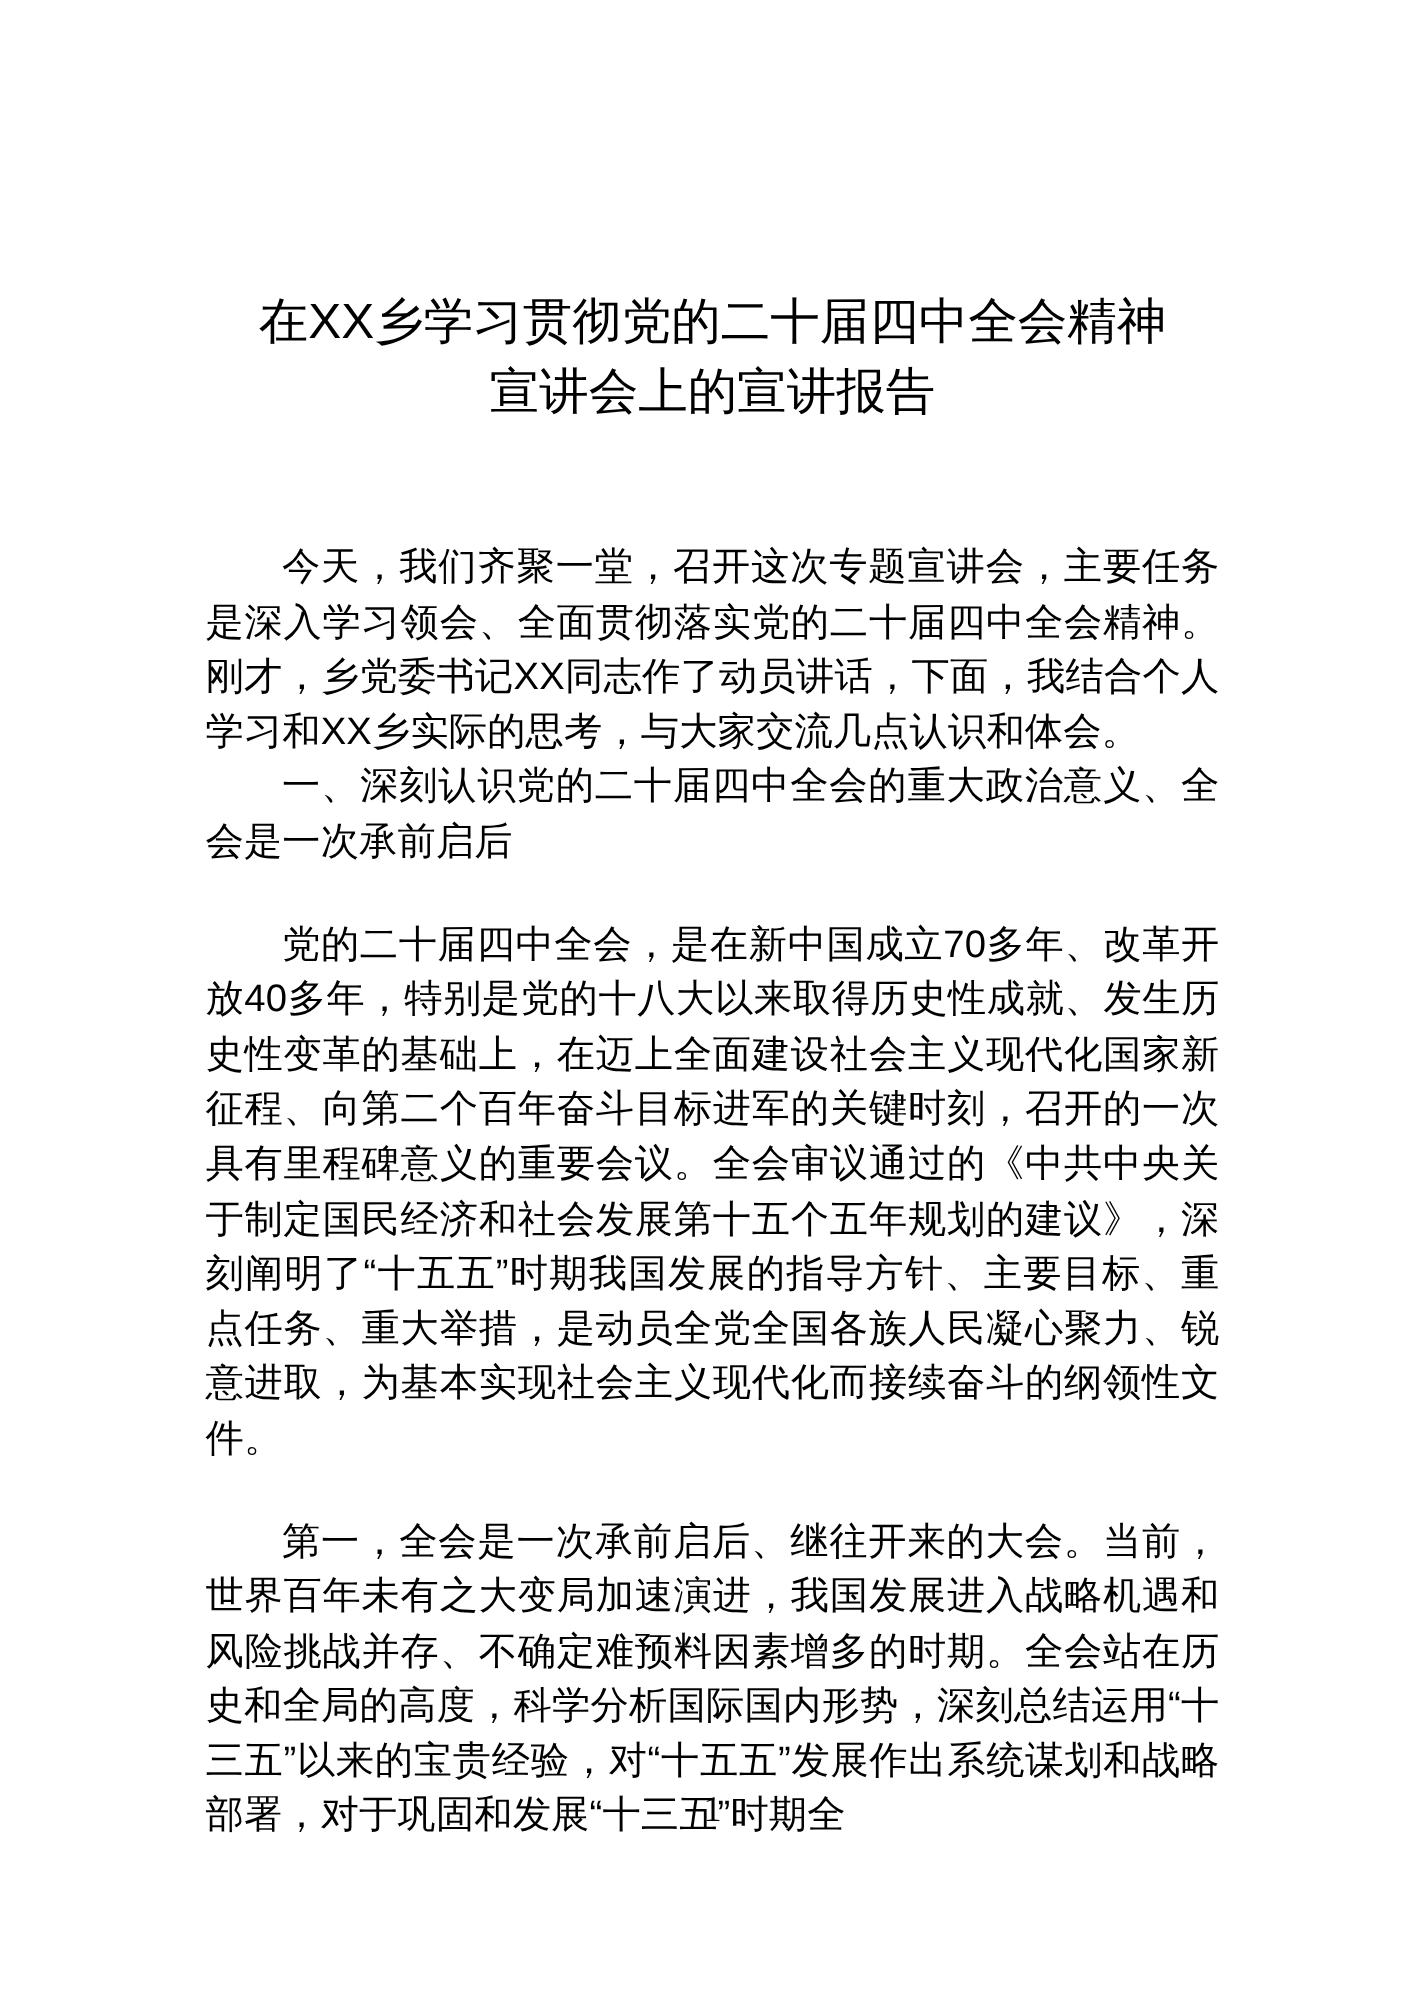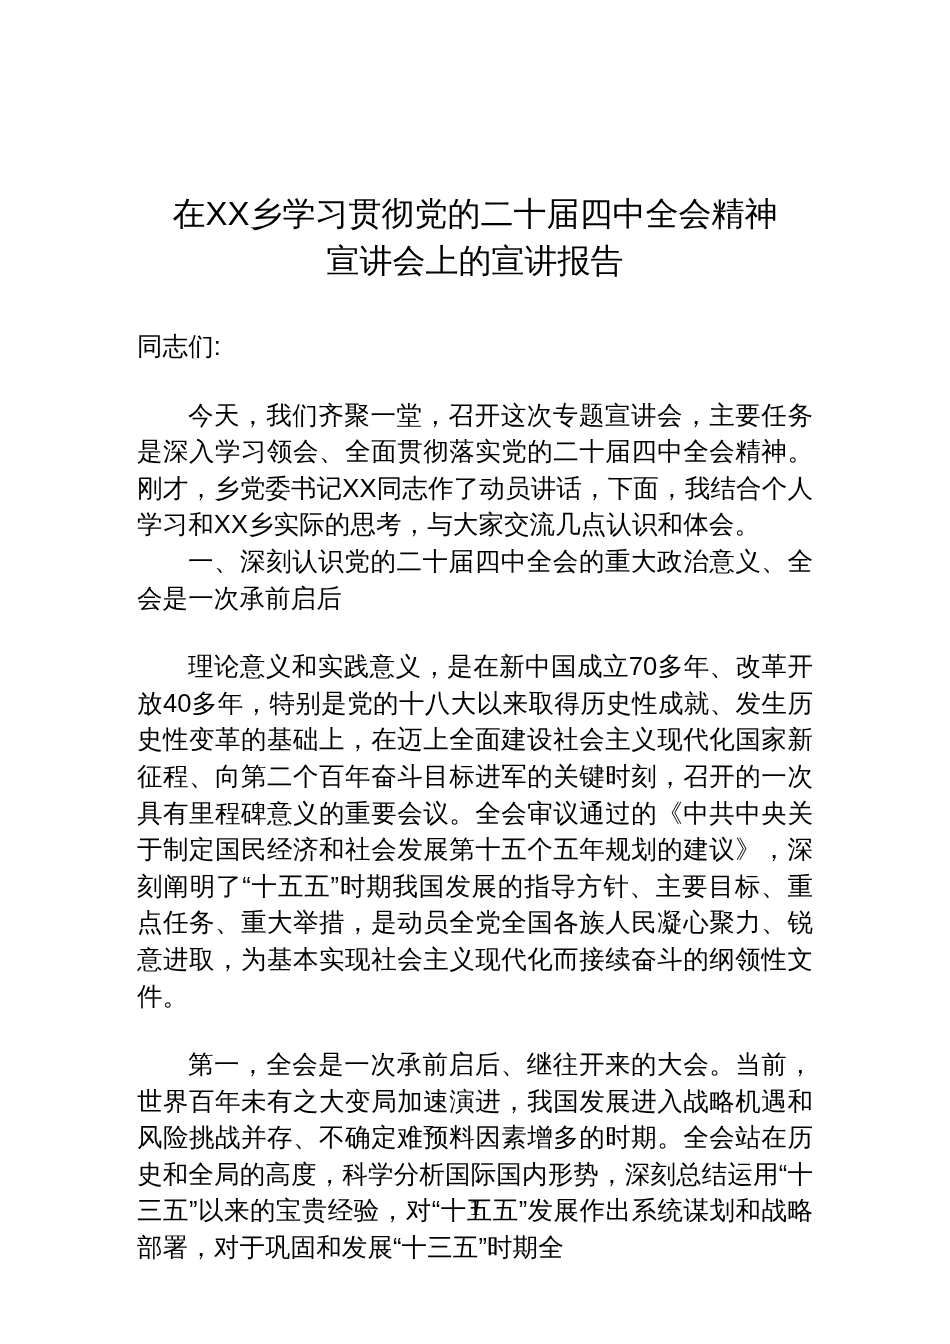--- a/index.html
+++ b/index.html
@@ -86,27 +86,26 @@
 </head>
 <body>
 
 <div class="page">
 
   <h1 class="doc-title">在XX乡学习贯彻党的二十届四中全会精神
 宣讲会上的宣讲报告</h1>
 
   <div class="body-block">
 
-    <p class="para">同志们:</p>
 
     <p class="para indent">今天，我们齐聚一堂，召开这次专题宣讲会，主要任务是深入学习领会、全面贯彻落实党的二十届四中全会精神。刚才，乡党委书记XX同志作了动员讲话，下面，我结合个人学习和XX乡实际的思考，与大家交流几点认识和体会。</p>
 
     <p class="para heading">一、深刻认识党的二十届四中全会的重大政治意义、全会是一次承前启后</p>
 
-    <p class="para indent">理论意义和实践意义，是在新中国成立70多年、改革开放40多年，特别是党的十八大以来取得历史性成就、发生历史性变革的基础上，在迈上全面建设社会主义现代化国家新征程、向第二个百年奋斗目标进军的关键时刻，召开的一次具有里程碑意义的重要会议。全会审议通过的《中共中央关于制定国民经济和社会发展第十五个五年规划的建议》，深刻阐明了“十五五”时期我国发展的指导方针、主要目标、重点任务、重大举措，是动员全党全国各族人民凝心聚力、锐意进取，为基本实现社会主义现代化而接续奋斗的纲领性文件。</p>
+    <p class="para indent">党的二十届四中全会，是在新中国成立70多年、改革开放40多年，特别是党的十八大以来取得历史性成就、发生历史性变革的基础上，在迈上全面建设社会主义现代化国家新征程、向第二个百年奋斗目标进军的关键时刻，召开的一次具有里程碑意义的重要会议。全会审议通过的《中共中央关于制定国民经济和社会发展第十五个五年规划的建议》，深刻阐明了“十五五”时期我国发展的指导方针、主要目标、重点任务、重大举措，是动员全党全国各族人民凝心聚力、锐意进取，为基本实现社会主义现代化而接续奋斗的纲领性文件。</p>
 
     <p class="para indent">第一，全会是一次承前启后、继往开来的大会。当前，世界百年未有之大变局加速演进，我国发展进入战略机遇和风险挑战并存、不确定难预料因素增多的时期。全会站在历史和全局的高度，科学分析国际国内形势，深刻总结运用“十三五”以来的宝贵经验，对“十五五”发展作出系统谋划和战略部署，对于巩固和发展“十三五”时期全</p>
 
   </div>
 
   <div class="page-number">1</div>
 
 </div>
 
 </body></html>

